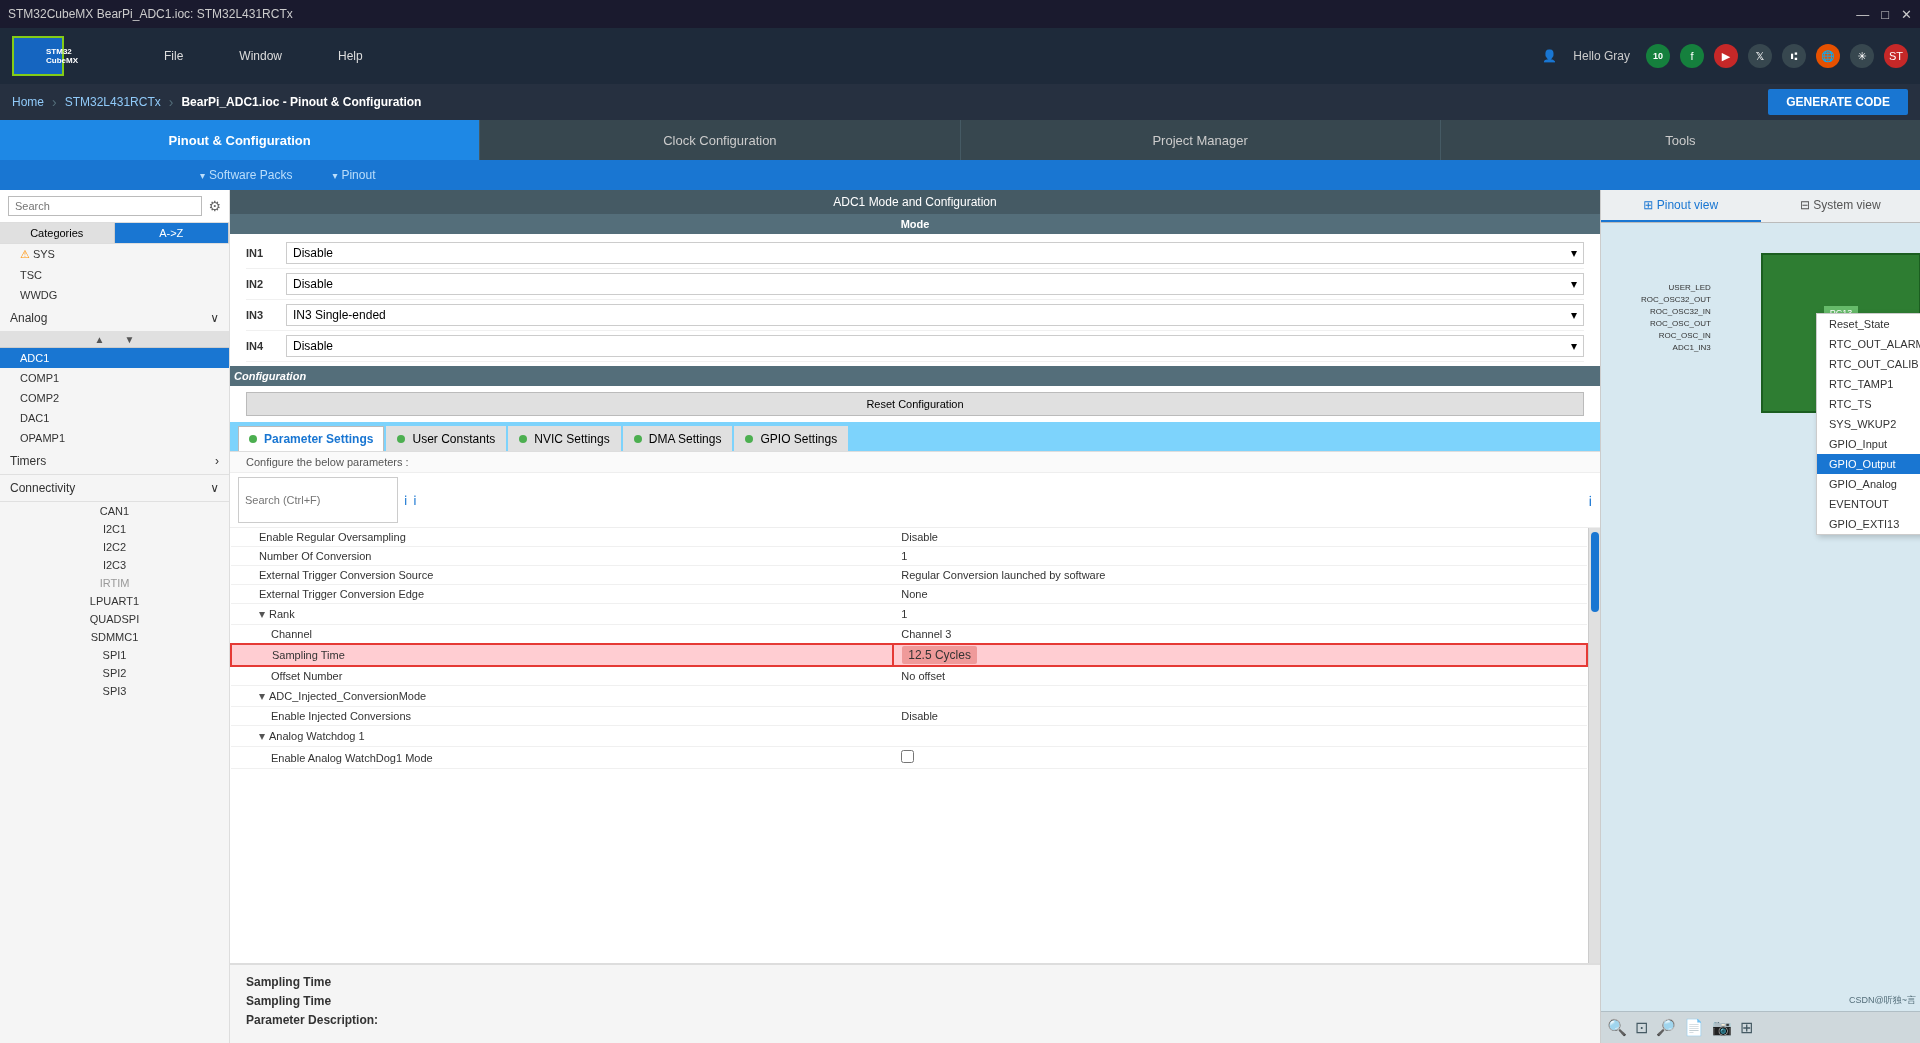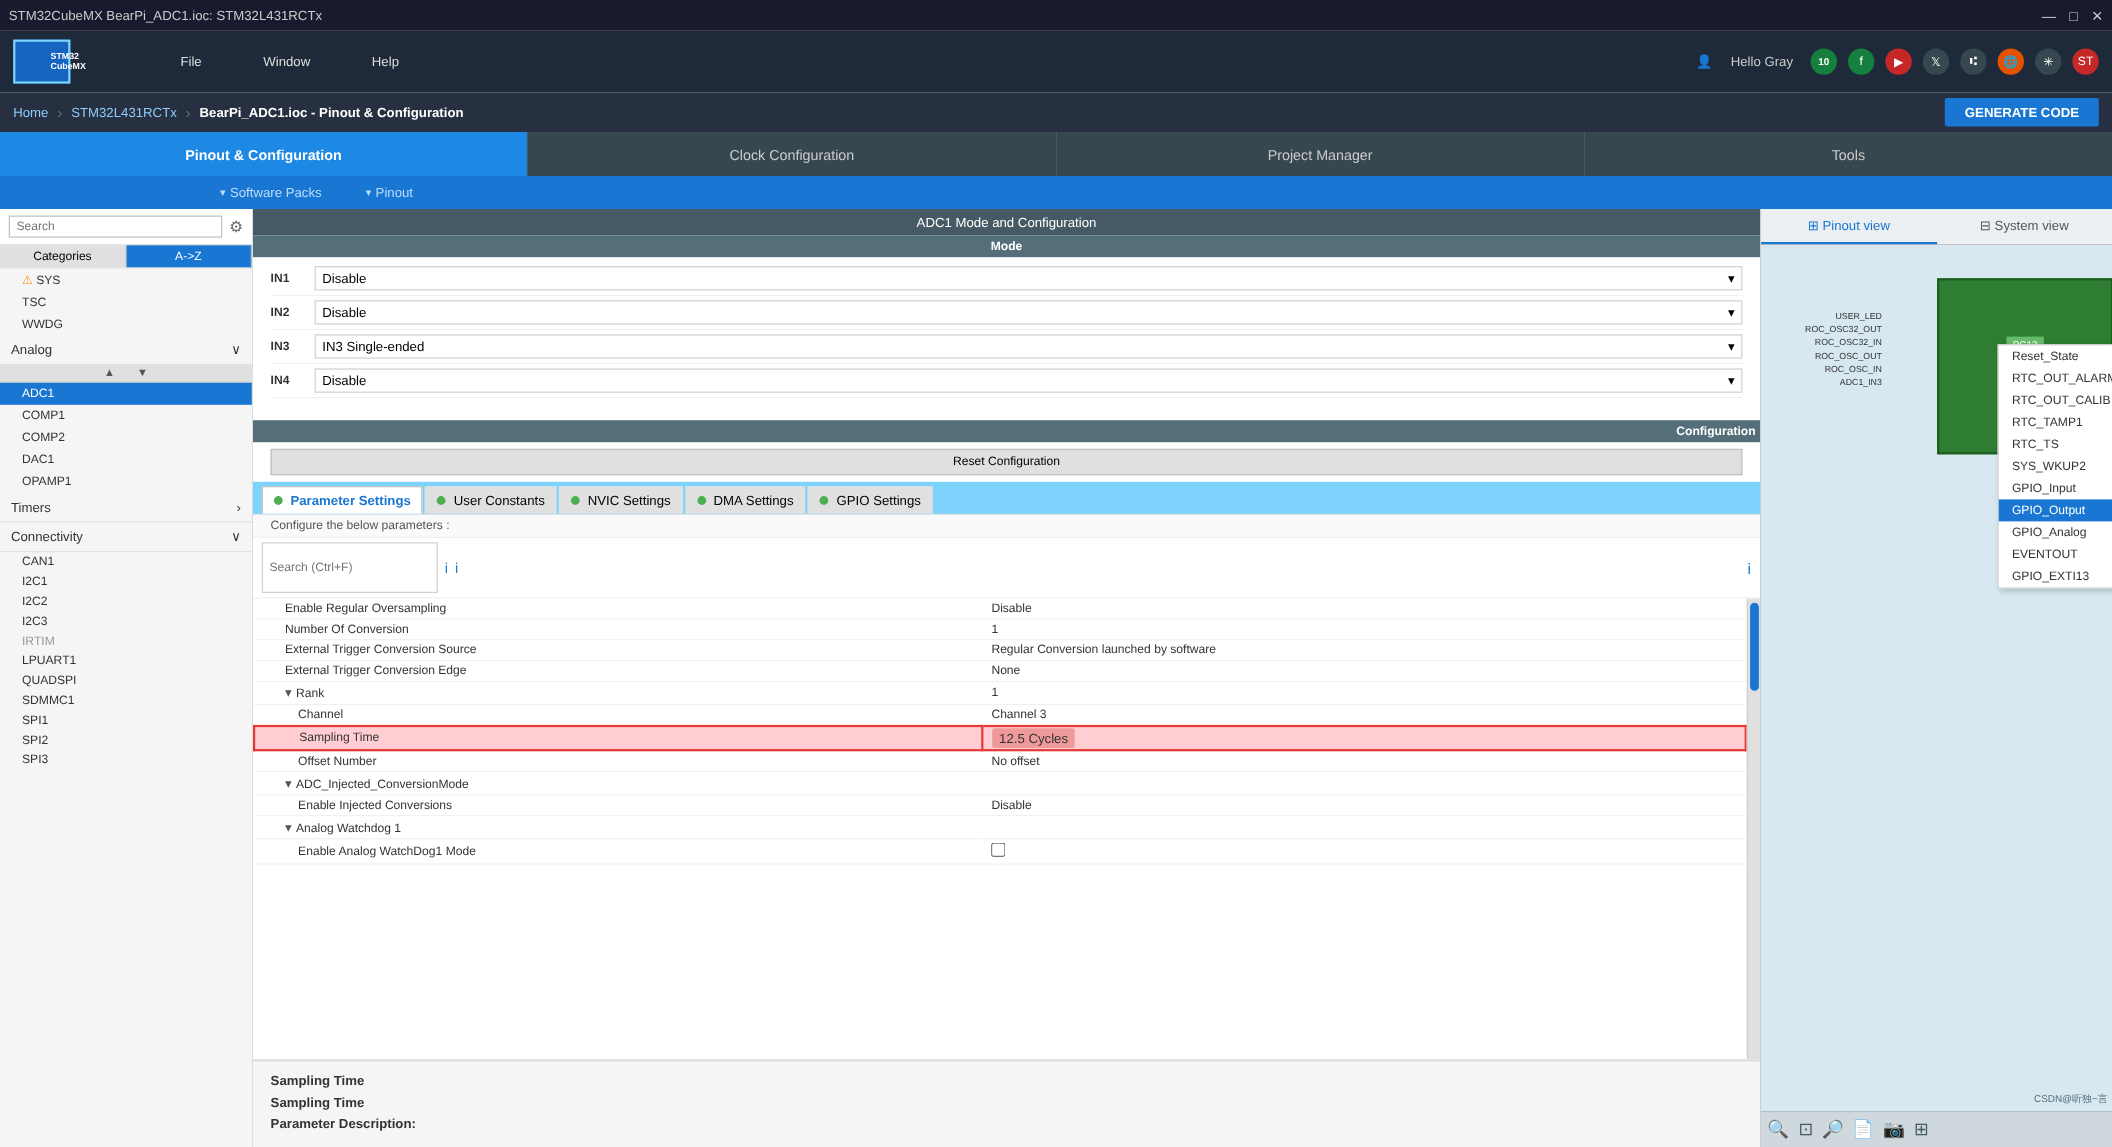--- a/index.html
+++ b/index.html
@@ -6,21 +6,21 @@
     body { width: 1920px; height: 1043px; overflow: hidden; background: #f0f0f0; }
 
     
     .title-bar { background: #1a1a2e; color: #ccc; height: 28px; display: flex; align-items: center; padding: 0 8px; font-size: 11px; }
     .title-bar-controls { margin-left: auto; display: flex; gap: 12px; }
     .title-bar-btn { color: #ccc; cursor: pointer; font-size: 13px; }
 
     
     .top-nav { background: #1e2a3a; height: 56px; display: flex; align-items: center; padding: 0 12px; gap: 40px; }
     .logo-area { display: flex; align-items: center; gap: 8px; }
-    .logo-box { width: 44px; height: 40px; background: #1565c0; border: 2px solid #7dd3fc; display: flex; align-items: center; justify-content: center; color: white; font-size: 8px; font-weight: bold; padding-left: 48px; }
+    .logo-box { width: 44px; height: 40px; background: #1565c0; border: 2px solid #84cc16; display: flex; align-items: center; justify-content: center; color: white; font-size: 8px; font-weight: bold; padding-left: 48px; }
     .nav-links { display: flex; gap: 56px; margin-left: 60px; color: #ccc; font-size: 13px; }
     .nav-link { color: #ddd; cursor: pointer; }
     .nav-right { margin-left: auto; display: flex; align-items: center; gap: 16px; color: #ccc; font-size: 12px; }
     .social-icons { display: flex; gap: 10px; }
     .social-icon { width: 24px; height: 24px; border-radius: 50%; display: flex; align-items: center; justify-content: center; font-size: 11px; cursor: pointer; }
     .si-blue { background: #15803d; color: white; }
     .si-red { background: #c62828; color: white; }
     .si-dark { background: #37474f; color: white; }
     .si-orange { background: #e65100; color: white; }
 
@@ -61,21 +61,21 @@
     .scroll-arrow { cursor: pointer; color: #555; font-size: 10px; }
 
     
     .center-content { flex: 1; background: white; display: flex; flex-direction: column; overflow: hidden; }
     .content-title { background: #455a64; color: white; text-align: center; padding: 5px; font-size: 12px; }
     .mode-header { background: #546e7a; color: white; text-align: center; padding: 4px; font-size: 11px; font-weight: bold; }
     .mode-rows { padding: 4px 16px; background: white; }
     .mode-row { display: flex; align-items: center; padding: 4px 0; border-bottom: 1px solid #f0f0f0; }
     .mode-label { width: 40px; font-size: 11px; color: #333; font-weight: bold; }
     .mode-select { flex: 1; border: 1px solid #ccc; padding: 3px 6px; font-size: 11px; background: white; cursor: pointer; display: flex; align-items: center; justify-content: space-between; }
-    .config-header { background: #546e7a; color: white; text-align: right; padding: 4px; font-size: 11px; font-weight: bold; margin-top: 16px; }
+    .config-header { background: #546e7a; color: white; text-align: left; padding: 4px; font-size: 11px; font-weight: bold; margin-top: 0; font-style: italic; }
     .reset-btn { margin: 6px 16px; padding: 5px 14px; background: #e0e0e0; border: 1px solid #bbb; font-size: 11px; cursor: pointer; }
     .param-tabs { display: flex; background: #7dd3fc; border-bottom: 1px solid #ddd; padding: 0 8px; gap: 2px; padding-top: 4px; }
     .param-tab { padding: 5px 10px; font-size: 11px; cursor: pointer; border: 1px solid transparent; border-bottom: none; background: #e0e0e0; }
     .param-tab.active { background: white; border-color: #bbb; color: #1976d2; font-weight: bold; }
     .param-tab-indicator { display: inline-block; width: 8px; height: 8px; border-radius: 50%; margin-right: 4px; }
     .green-dot { background: #4caf50; }
     .config-info-bar { padding: 4px 16px; background: #fafafa; border-bottom: 1px solid #eee; font-size: 11px; color: #555; }
     .search-bar { display: flex; align-items: center; padding: 4px 8px; border-bottom: 1px solid #eee; gap: 6px; }
     .search-bar input { border: 1px solid #ccc; padding: 16px 6px; font-size: 11px; width: 160px; }
     .info-icon { color: #1976d2; font-size: 13px; cursor: pointer; }
@@ -106,21 +106,21 @@
     .dropdown-item.selected { background: #1976d2; color: white; }
     .right-bottom { padding: 6px; display: flex; gap: 8px; align-items: center; background: #cfd8dc; border-top: 1px solid #b0bec5; }
     .right-bottom-btn { background: transparent; border: none; cursor: pointer; font-size: 16px; color: #455a64; }
 
     
     ::-webkit-scrollbar { width: 8px; }
     ::-webkit-scrollbar-track { background: #f0f0f0; }
     ::-webkit-scrollbar-thumb { background: #90a4ae; }
 
     
-    .connectivity-section { padding: 0; }
+    .connectivity-section { padding: 0; text-align: center; }
     .conn-item { padding: 3px 20px; font-size: 11px; color: #333; cursor: pointer; }
     .conn-item.dimmed { color: #999; }
 
     .content-scroll { display: flex; flex: 1; overflow: hidden; }
     .content-main { flex: 1; overflow-y: auto; }
     .right-scroll { width: 12px; background: #e0e0e0; border-left: 1px solid #ccc; }
     .right-scroll-thumb { width: 8px; margin: 0 auto; background: #1976d2; border-radius: 4px; height: 80px; margin-top: 4px; }
   </style>
 </head>
 <body>

